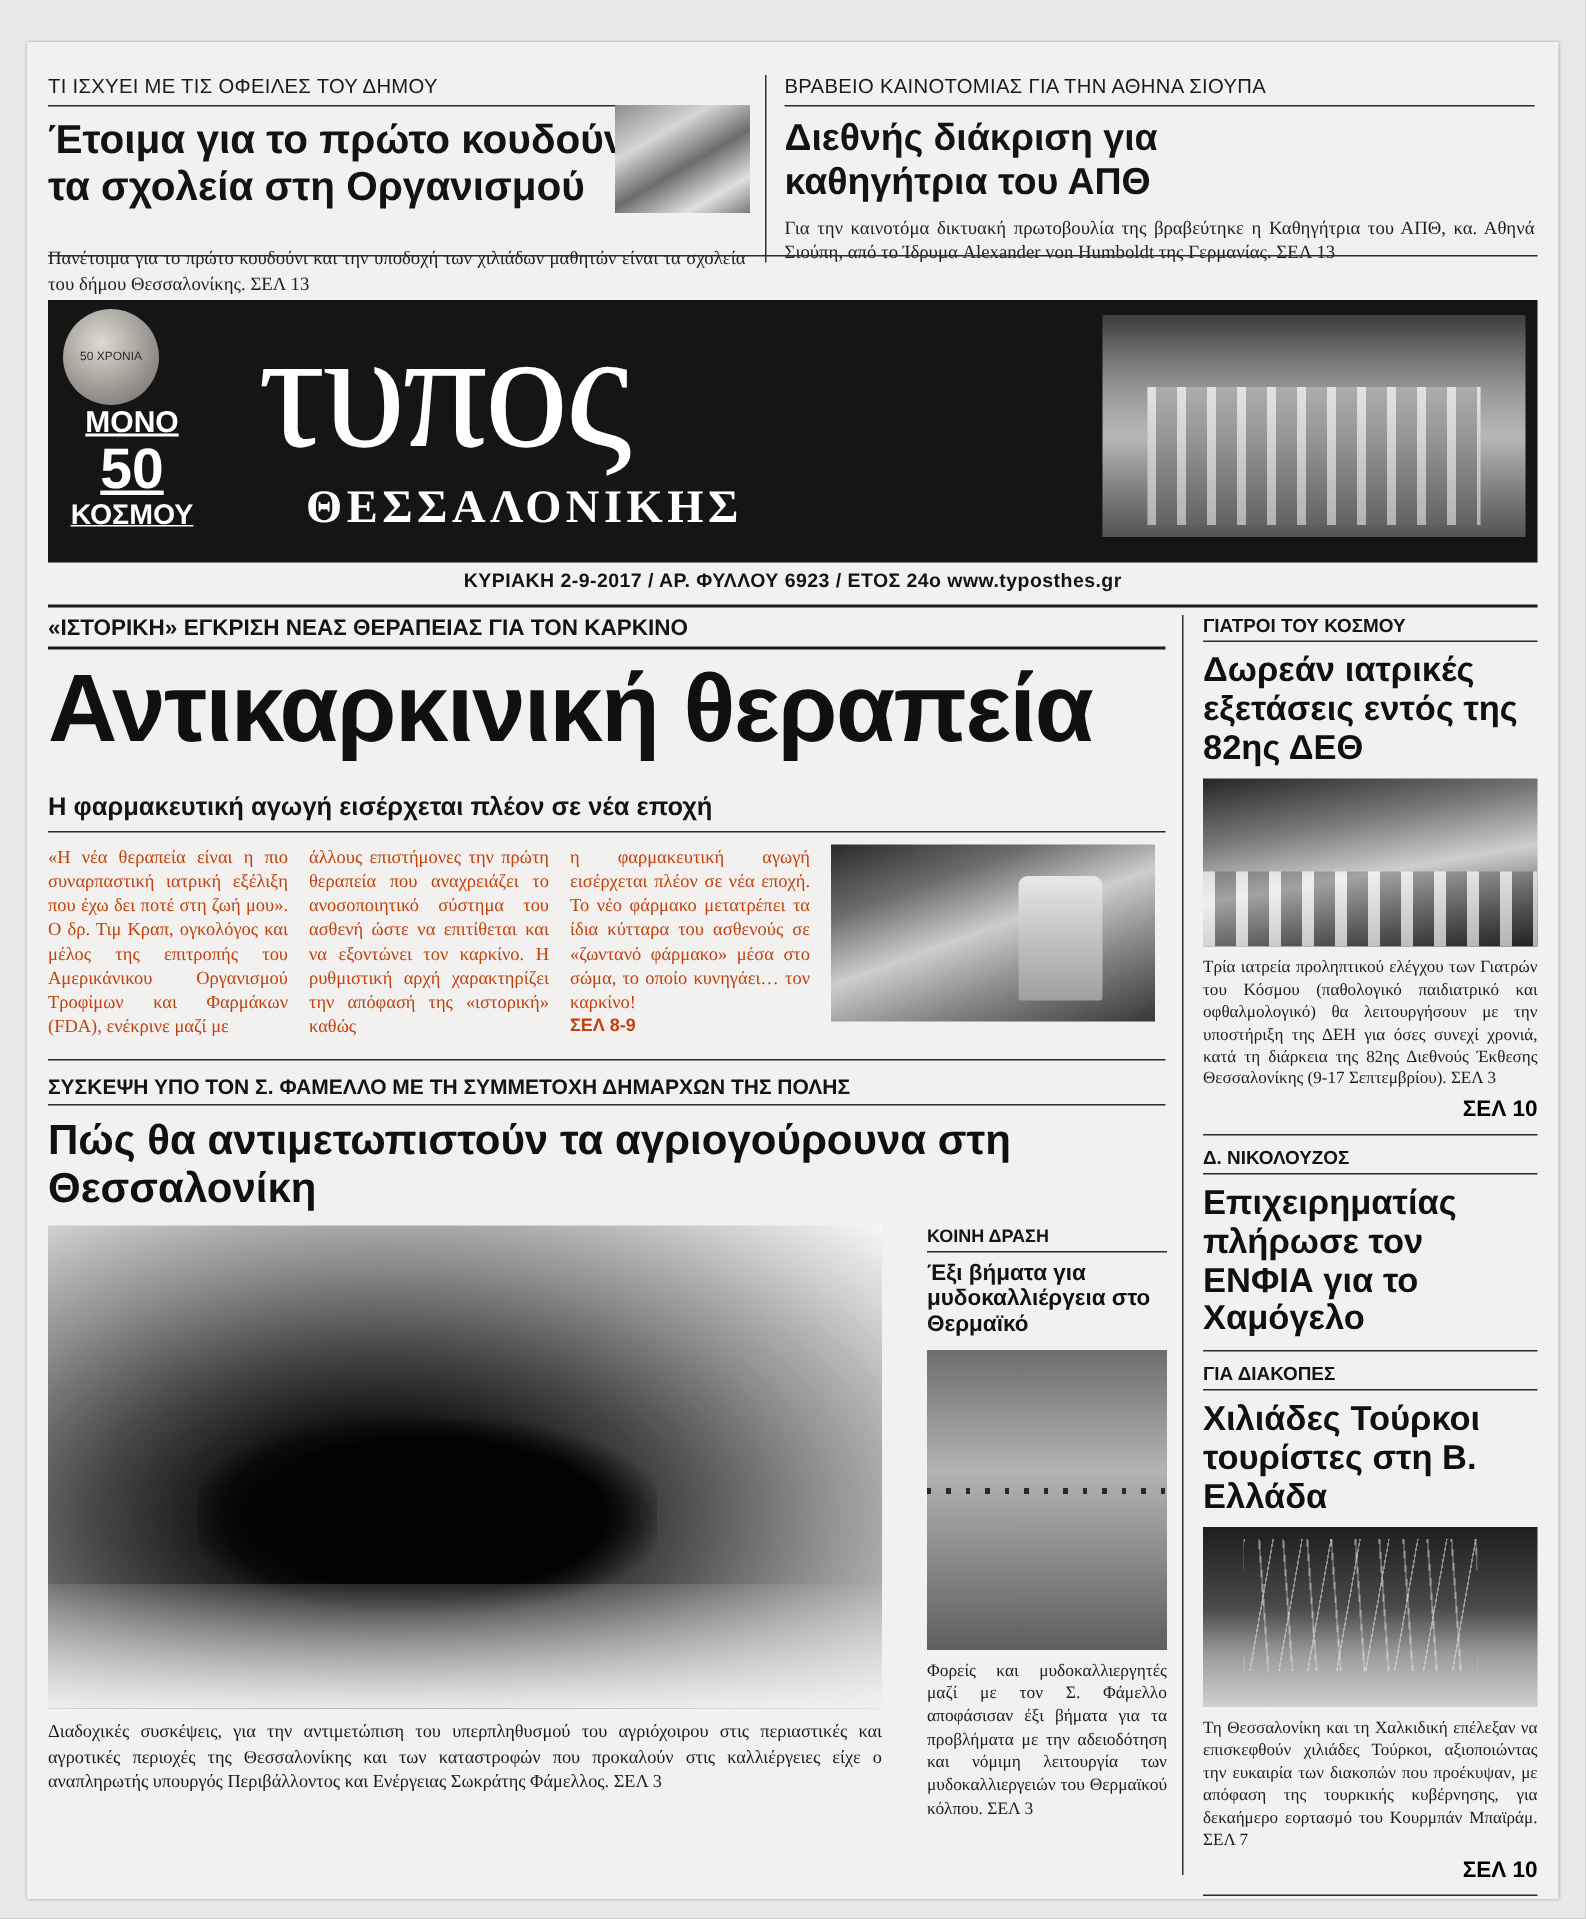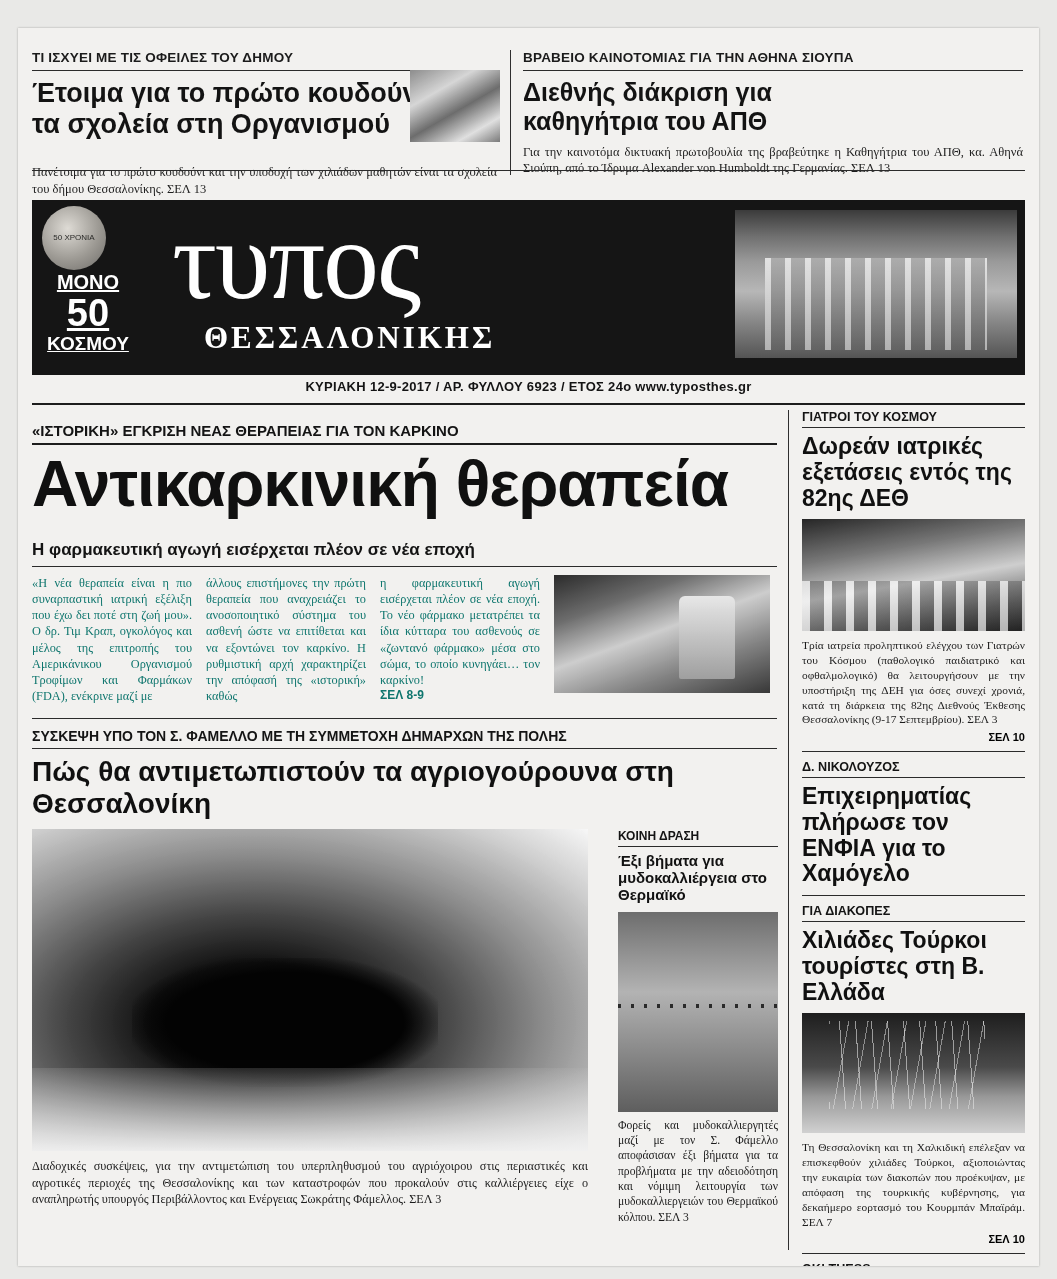--- a/index.html
+++ b/index.html
@@ -41,21 +41,21 @@
     height: 132px;
   }
   .teaser-right {
     position: absolute;
     left: 505px; top: 0;
     width: 500px;
     height: 132px;
   }
   .kicker {
     font-family: "Liberation Sans", sans-serif;
-    font-weight: bold;
+    font-weight: normal;
     font-size: 13.5px;
     letter-spacing: 0.2px;
     color: #1b1b1b;
     margin: 0 0 5px 0;
   }
   .rule {
     border-top: 1.6px solid #2b2b2b;
     margin: 0 0 7px 0;
   }
   .teaser-head {
@@ -184,21 +184,20 @@
     color: #141414;
     line-height: 24px;
     letter-spacing: 0.3px;
   }
 
   
   .main-left {
     position: absolute;
     left: 14px; top: 382px;
     width: 745px;
-    margin-top: 12px;
   }
   .vdiv-main {
     position: absolute;
     left: 770px; top: 382px;
     width: 0; height: 840px;
     border-left: 1.4px solid #2f2f2f;
   }
   .right-col {
     position: absolute;
     left: 784px; top: 382px;
@@ -242,21 +241,21 @@
   .lead-body {
     display: flex;
     gap: 14px;
     width: 745px;
   }
   .lead-body .col {
     width: 160px;
     font-size: 12.3px;
     line-height: 1.32;
     text-align: justify;
-    color: #0f766e;
+    color: #c2410c;
   }
   .lead-body .col p { margin: 0; }
   .lead-photo {
     width: 216px; height: 118px;
     background:
       linear-gradient(160deg,#2f2f2f 0%,#6e6d6b 25%,#cbc9c4 48%,#8a8886 70%,#3c3b3a 100%);
     filter: grayscale(1) contrast(1.05);
     position: relative;
     overflow: hidden;
   }
@@ -401,21 +400,21 @@
     font-size: 11.4px;
     line-height: 1.3;
     text-align: justify;
     margin-top: 7px;
     color: #1c1c1c;
   }
   .rc-sela {
     text-align: right;
     font-family: "Liberation Sans", sans-serif;
     font-weight: bold;
-    font-size: 11px;
+    font-size: 15px;
     margin-top: 4px;
   }
   .rc-div { border-top: 1.5px solid #2b2b2b; margin: 8px 0 8px 0; }
 </style>
 </head>
 <body>
 
 <div class="page">
   <div class="paper">
 
@@ -447,21 +446,21 @@
       <div class="price">
         <span class="p1">ΜΟΝΟ</span>
         <span class="p2">50</span>
         <span class="p3">ΚΟΣΜΟΥ</span>
       </div>
       <div class="logo">τυπος</div>
       <div class="logo-sub">ΘΕΣΣΑΛΟΝΙΚΗΣ</div>
       <div class="mast-photo"></div>
     </div>
     <div class="mast-strip">
-      <span>ΚΥΡΙΑΚΗ 12-9-2017 / ΑΡ. ΦΥΛΛΟΥ 6923 / ΕΤΟΣ 24ο   www.typosthes.gr</span>
+      <span>ΚΥΡΙΑΚΗ 2-9-2017 / ΑΡ. ΦΥΛΛΟΥ 6923 / ΕΤΟΣ 24ο   www.typosthes.gr</span>
     </div>
 
     <div class="main-left">
       <div class="lead-kicker">«ΙΣΤΟΡΙΚΗ» ΕΓΚΡΙΣΗ ΝΕΑΣ ΘΕΡΑΠΕΙΑΣ ΓΙΑ ΤΟΝ ΚΑΡΚΙΝΟ</div>
       <div class="lead-rule"></div>
       <h1 class="lead-head1">Αντικαρκινική θεραπεία</h1>
 
       <div class="lead-deck">Η φαρμακευτική αγωγή εισέρχεται πλέον σε νέα εποχή</div>
       <div class="lead-deck-rule"></div>
 

